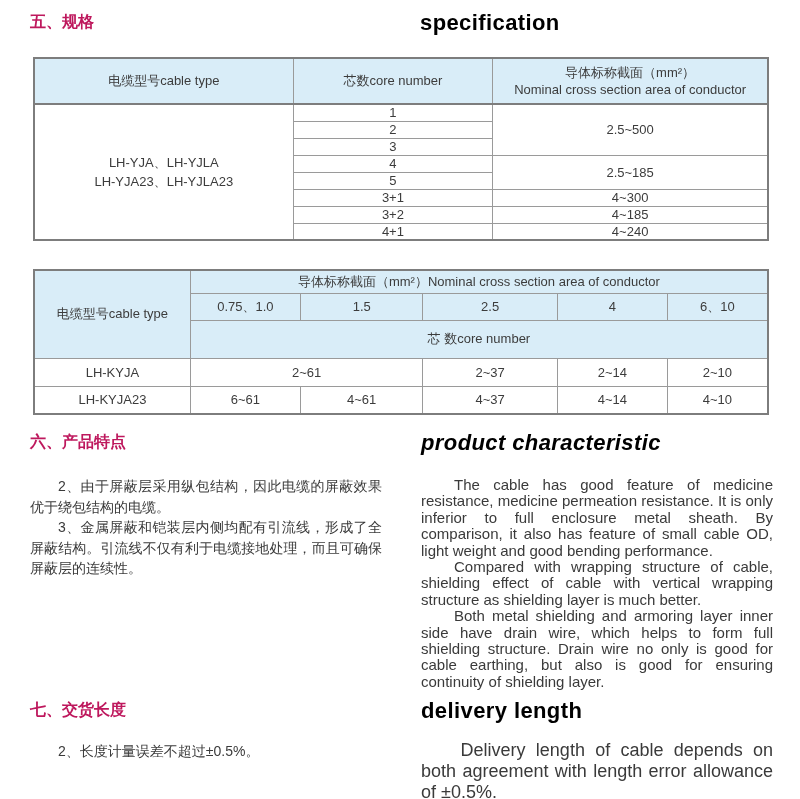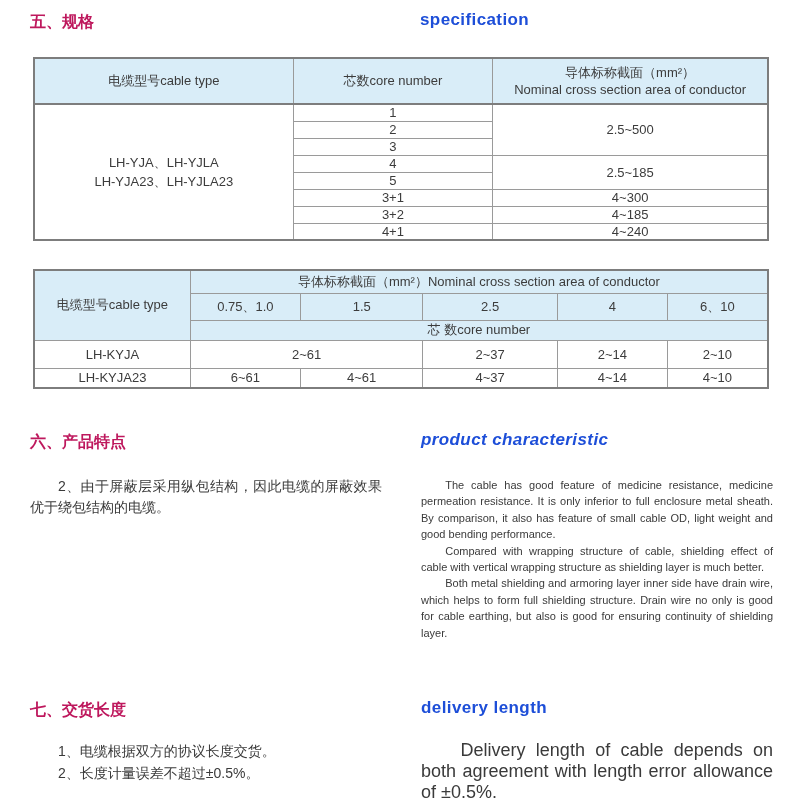--- a/index.html
+++ b/index.html
@@ -3,40 +3,40 @@
 <meta charset="utf-8">
 <style>
   html,body{margin:0;padding:0;}
   body{
     width:800px;height:799px;background:#ffffff;position:relative;
     font-family:"Liberation Sans", sans-serif;color:#3a3a3a;
     overflow:hidden;
   }
   .abs{position:absolute;}
   .h-zh{font-size:16px;font-weight:bold;color:#be185d;}
-  .h-en{font-size:17px;font-weight:bold;color:#1d4ed8;letter-spacing:.4px;}
+  .h-en{font-size:22px;font-weight:bold;color:#000000;letter-spacing:.4px;}
 
   table{border-collapse:collapse;table-layout:fixed;width:736px;font-size:13px;color:#3c3c3c;}
   td,th{border:1px solid #9a9a9a;text-align:center;vertical-align:middle;padding:0 2px;font-weight:normal;}
   .spec-table,.core-table{border:2px solid #7d7d7d;}
   .hd{background:#d9edf8;}
   .spec-table thead tr{border-bottom:2px solid #7d7d7d;}
   .spec-table tbody tr{height:17px;}
   .spec-table thead tr{height:46px;}
   .hdr3 div{line-height:17px;}
   .cable-type-cell div{line-height:19px;}
 
   .t2-r1{height:23px;}
   .t2-r2{height:27px;}
-  .t2-r3{height:20px;}
+  .t2-r3{height:38px;}
   .t2-r4{height:28px;}
-  .t2-r5{height:20px;}
+  .t2-r5{height:28px;}
 
   .zh-paras p{margin:0;text-indent:2em;font-size:14px;line-height:20.5px;text-align:justify;}
-  .en-paras p{margin:0;text-indent:2.2em;font-size:11px;line-height:16.4px;text-align:justify;}
+  .en-paras p{margin:0;text-indent:2.2em;font-size:15px;line-height:16.4px;text-align:justify;}
   .zh-items p{margin:0;text-indent:2em;font-size:14px;line-height:21.5px;}
   .en-del p{margin:0;text-indent:2.2em;font-size:18px;line-height:21px;text-align:justify;}
 </style>
 </head>
 <body>
 
 <div class="abs h-zh" style="left:30px;top:12px;">五、规格</div>
 <div class="abs h-en" style="left:420px;top:10px;">specification</div>
 
 <table class="abs spec-table" style="left:33px;top:57px;">
@@ -132,31 +132,31 @@
       <td>4~10</td>
     </tr>
   </tbody>
 </table>
 
 <div class="abs h-zh" style="left:30px;top:432px;">六、产品特点</div>
 <div class="abs h-en" style="left:421px;top:430px;font-style:italic;">product characteristic</div>
 
 <div class="abs zh-paras" style="left:30px;top:476px;width:352px;">
   <p>2、由于屏蔽层采用纵包结构，因此电缆的屏蔽效果优于绕包结构的电缆。</p>
+  <p>3、金属屏蔽和铠装层内侧均配有引流线，形成了全屏蔽结构。引流线不仅有利于电缆接地处理，而且可确保屏蔽层的连续性。</p>
 </div>
 
 <div class="abs en-paras" style="left:421px;top:477px;width:352px;">
   <p>The cable has good feature of medicine resistance, medicine permeation resistance. It is only inferior to full enclosure metal sheath. By comparison, it also has feature of small cable OD, light weight and good bending performance.</p>
   <p>Compared with wrapping structure of cable, shielding effect of cable with vertical wrapping structure as shielding layer is much better.</p>
   <p>Both metal shielding and armoring layer inner side have drain wire, which helps to form full shielding structure. Drain wire no only is good for cable earthing, but also is good for ensuring continuity of shielding layer.</p>
 </div>
 
 <div class="abs h-zh" style="left:30px;top:700px;">七、交货长度</div>
 <div class="abs h-en" style="left:421px;top:698px;">delivery length</div>
 
 <div class="abs zh-items" style="left:30px;top:741px;width:352px;">
-  <p>1、电缆根据双方的协议长度交货。</p>
   <p>2、长度计量误差不超过±0.5%。</p>
 </div>
 
 <div class="abs en-del" style="left:421px;top:740px;width:352px;">
   <p>Delivery length of cable depends on both agreement with length error allowance of ±0.5%.</p>
 </div>
 
 </body></html>

